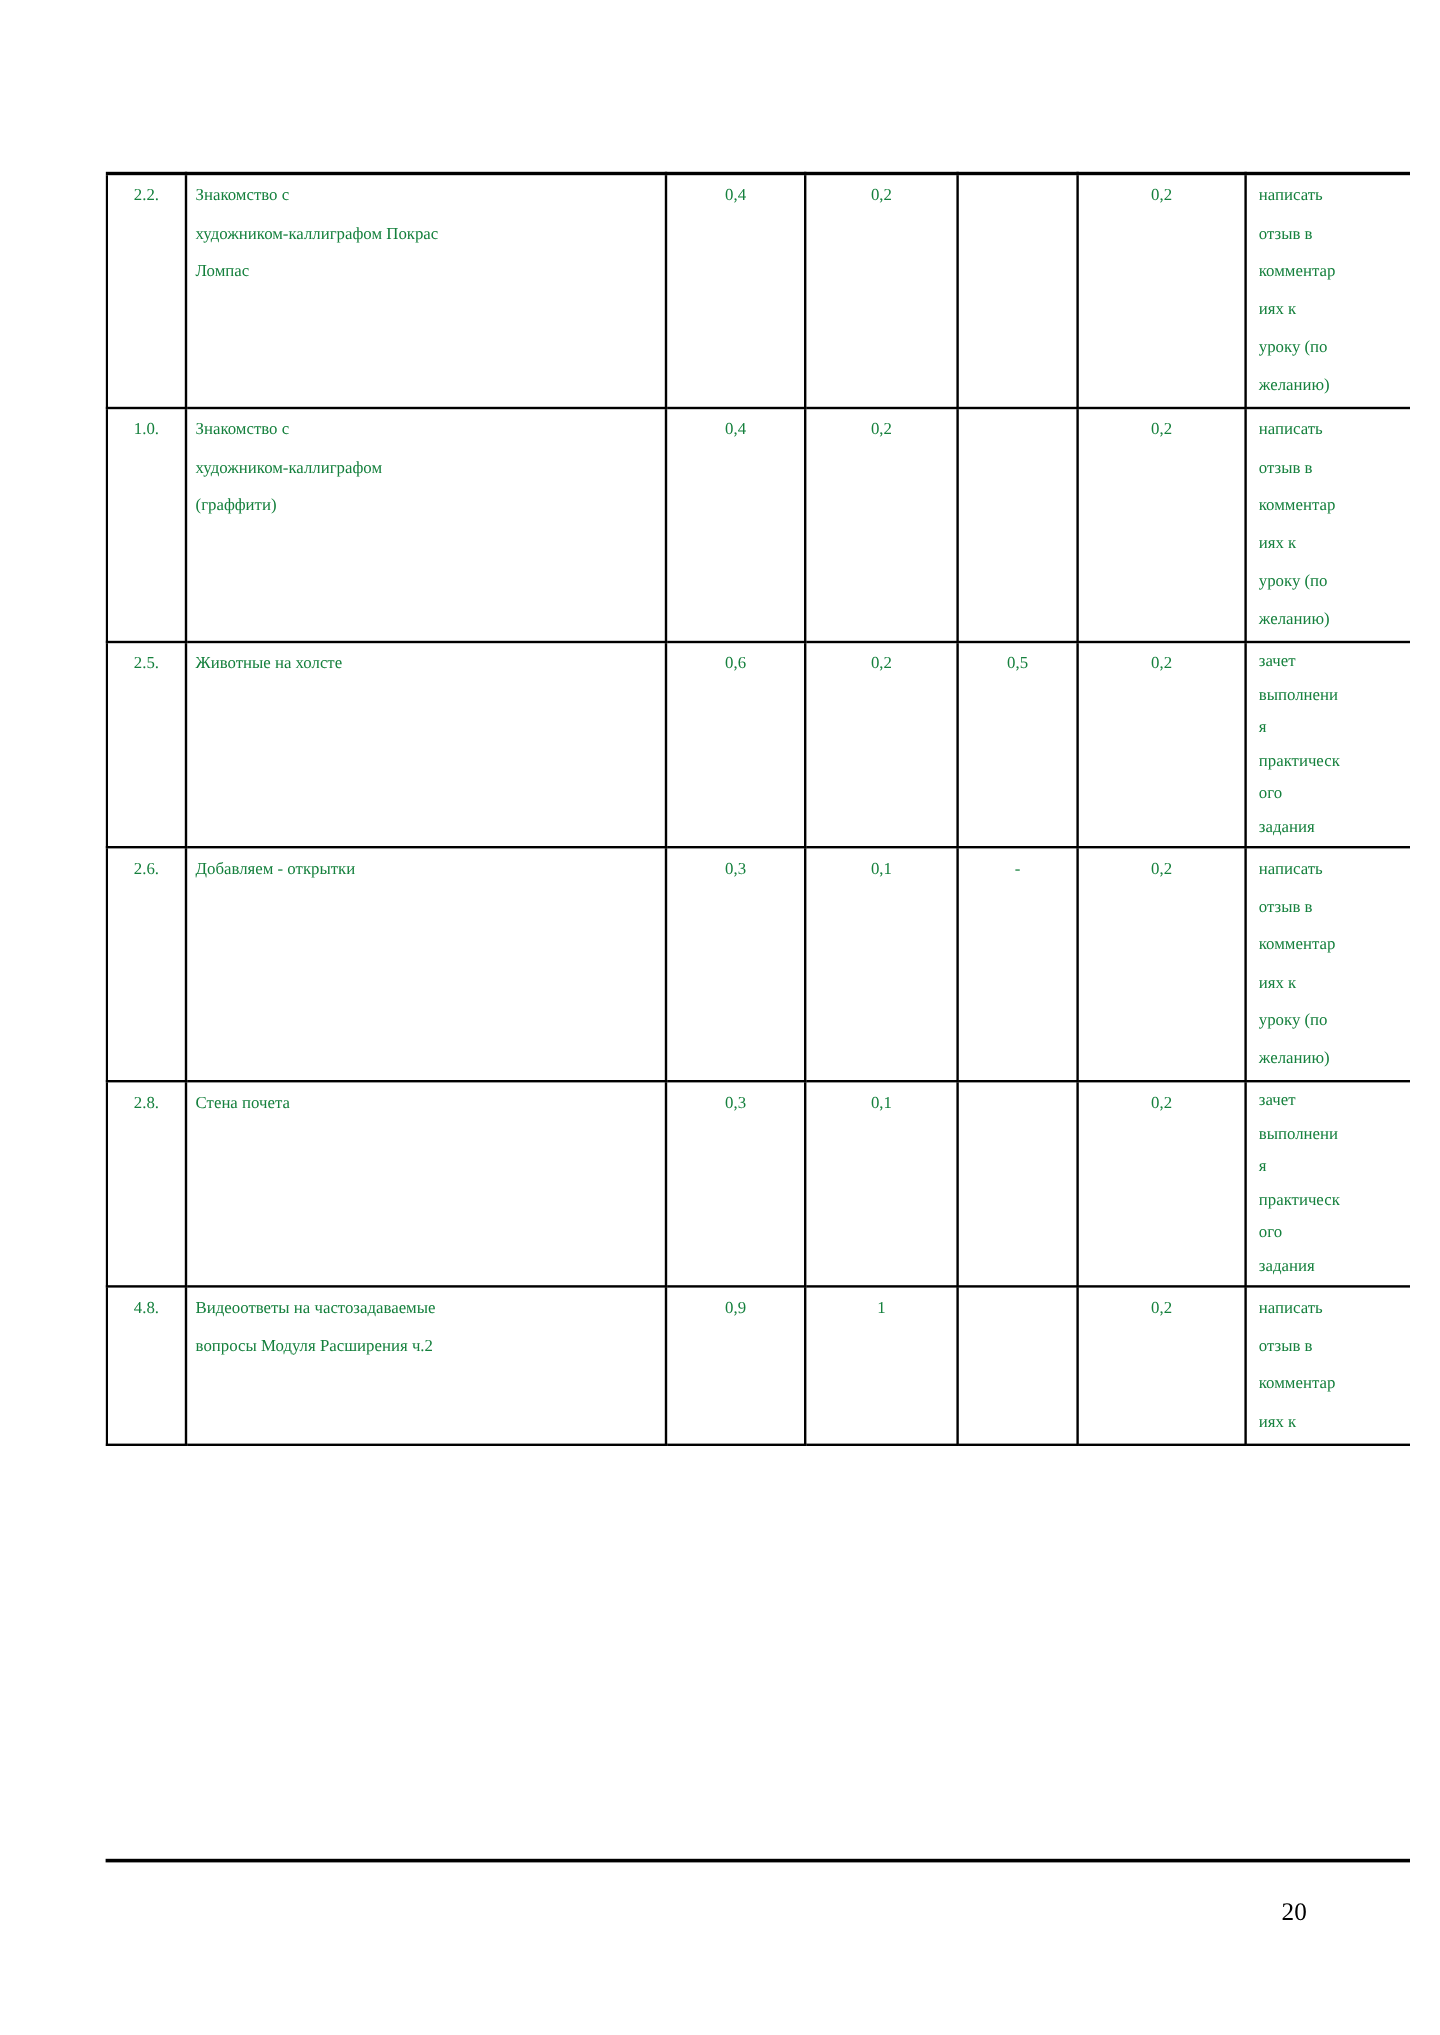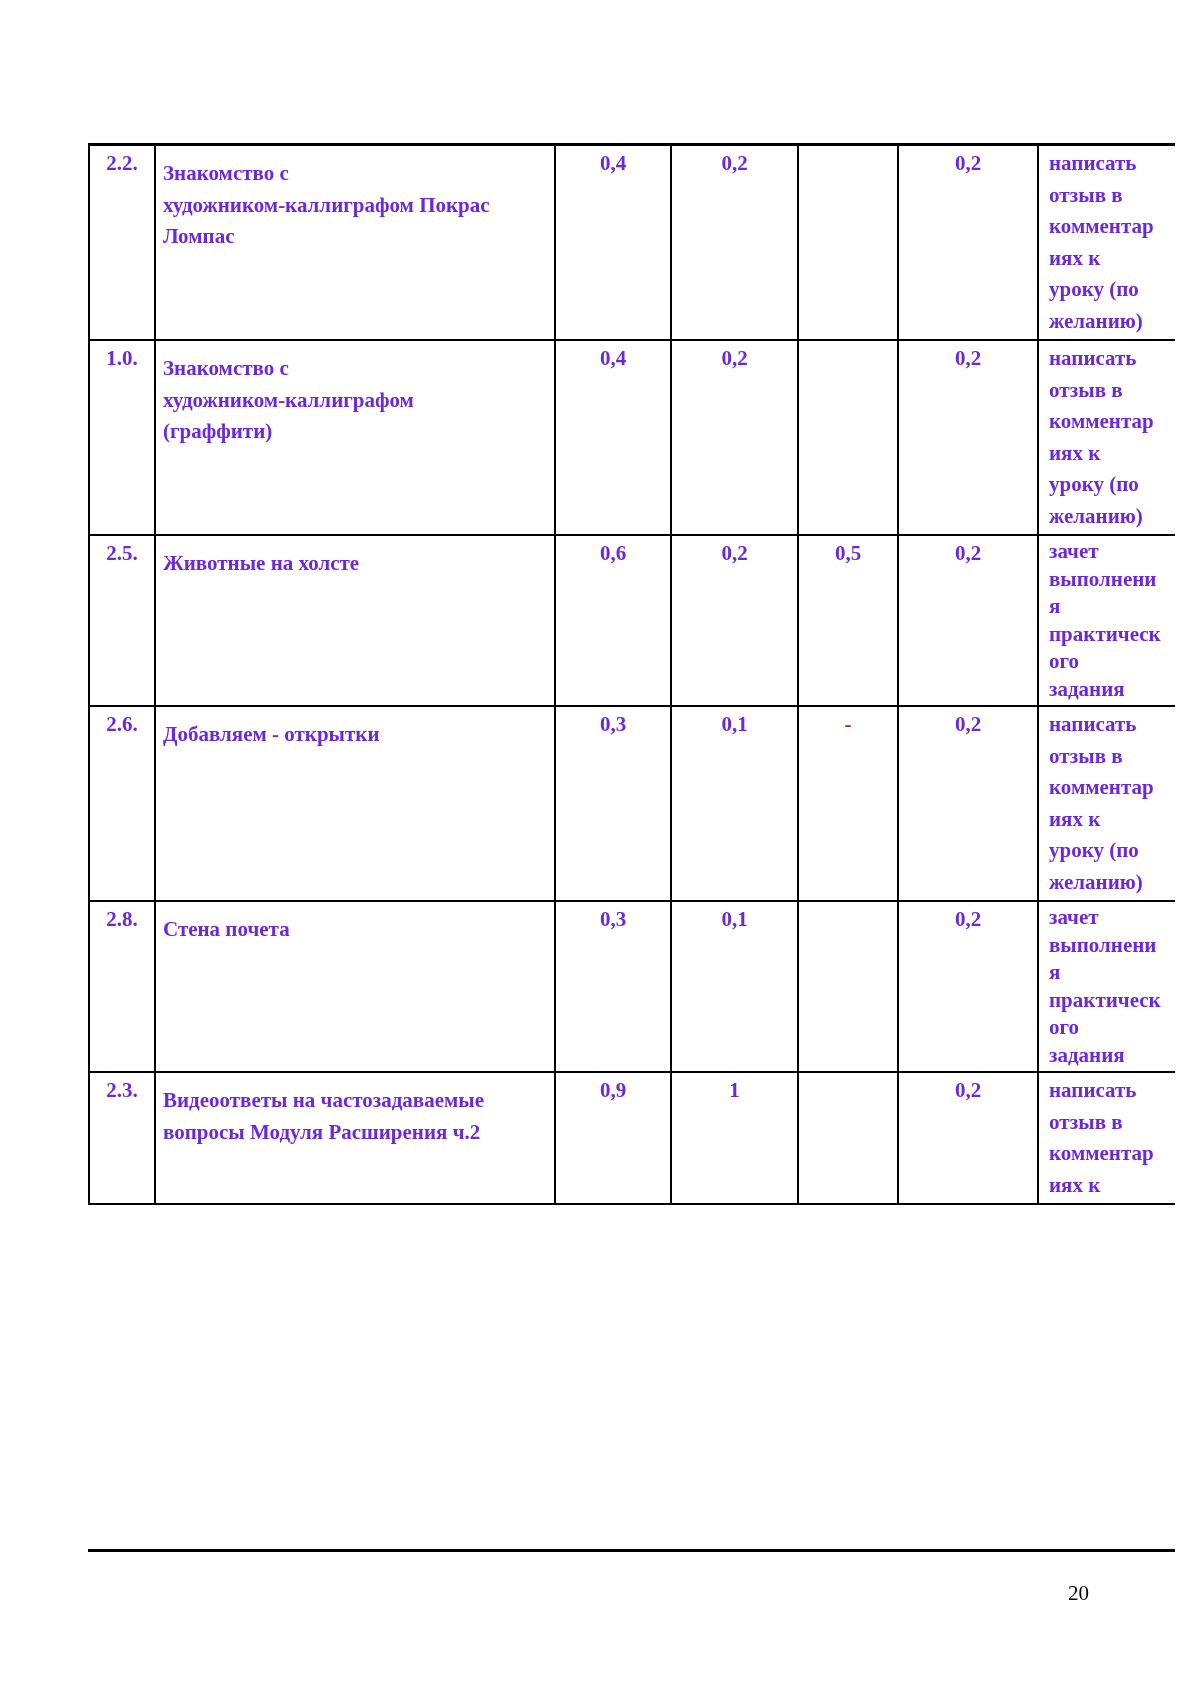--- a/index.html
+++ b/index.html
@@ -19,34 +19,33 @@
     top: 143px;
     width: 1087px;
     height: 1409px;
     overflow: hidden;
     border-bottom: 3px solid #000;
   }
   table.curriculum {
     border-collapse: collapse;
     table-layout: fixed;
     width: 1087px;
-    font-size: 21px;
+    font-size: 14px;
     line-height: 31.5px;
-    color: #6d28d9;
-    font-weight: bold;
+    color: #15803d;
   }
   table.curriculum { border-top: 3px solid #000; }
   td {
     border: 2px solid #000;
     vertical-align: top;
     padding: 2px 8px;
     overflow: hidden;
   }
   td.num   { text-align: center; padding: 2px 2px; }
-  td.topic { padding: 12px 26px 2px 7px; white-space: pre-line; }
+  td.topic { padding: 2px 26px 2px 7px; white-space: pre-line; }
   td.val   { text-align: center; }
   td.ctl   { padding: 2px 8px 2px 10px; white-space: pre-line; }
   tr.tight td.ctl { line-height: 27.5px; }
   .pagenum {
     position: absolute;
     left: 1024px;
     top: 1581px;
     font-size: 21px;
     line-height: 24px;
     margin-left: 44px;
@@ -137,21 +136,21 @@
           <td class="val"></td>
           <td class="val">0,2</td>
           <td class="ctl">зачет
 выполнени
 я
 практическ
 ого
 задания</td>
         </tr>
         <tr style="height:132px">
-          <td class="num">2.3.</td>
+          <td class="num">4.8.</td>
           <td class="topic">Видеоответы на частозадаваемые
 вопросы Модуля Расширения ч.2</td>
           <td class="val">0,9</td>
           <td class="val">1</td>
           <td class="val"></td>
           <td class="val">0,2</td>
           <td class="ctl">написать
 отзыв в
 комментар
 иях к</td>

